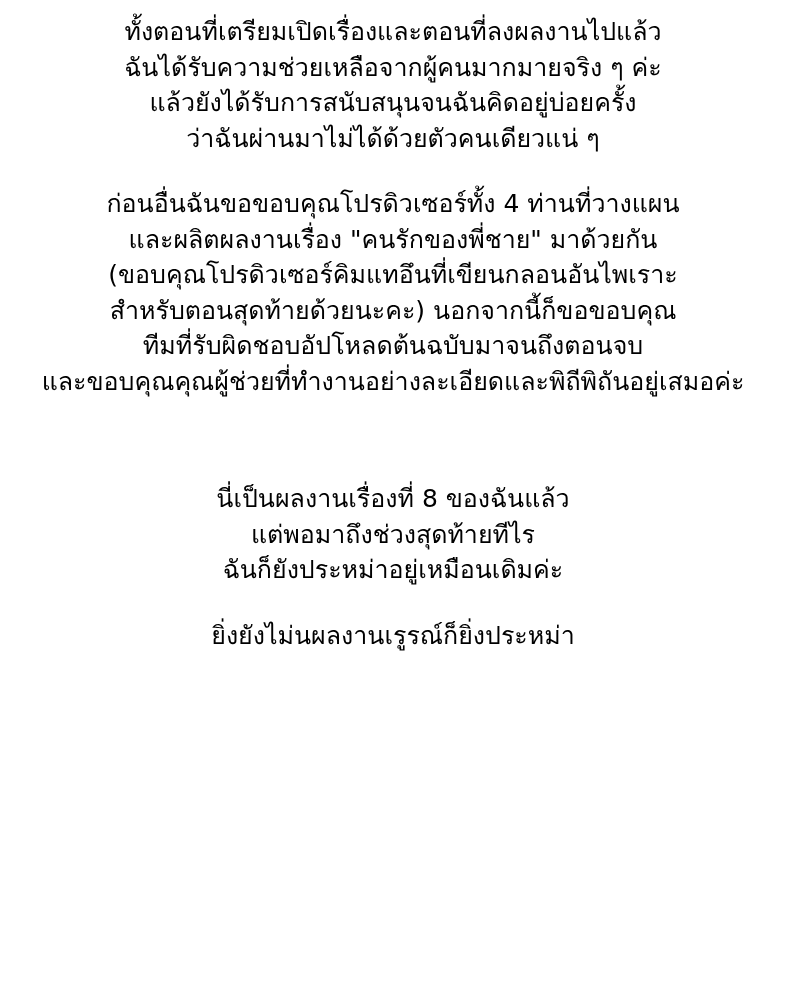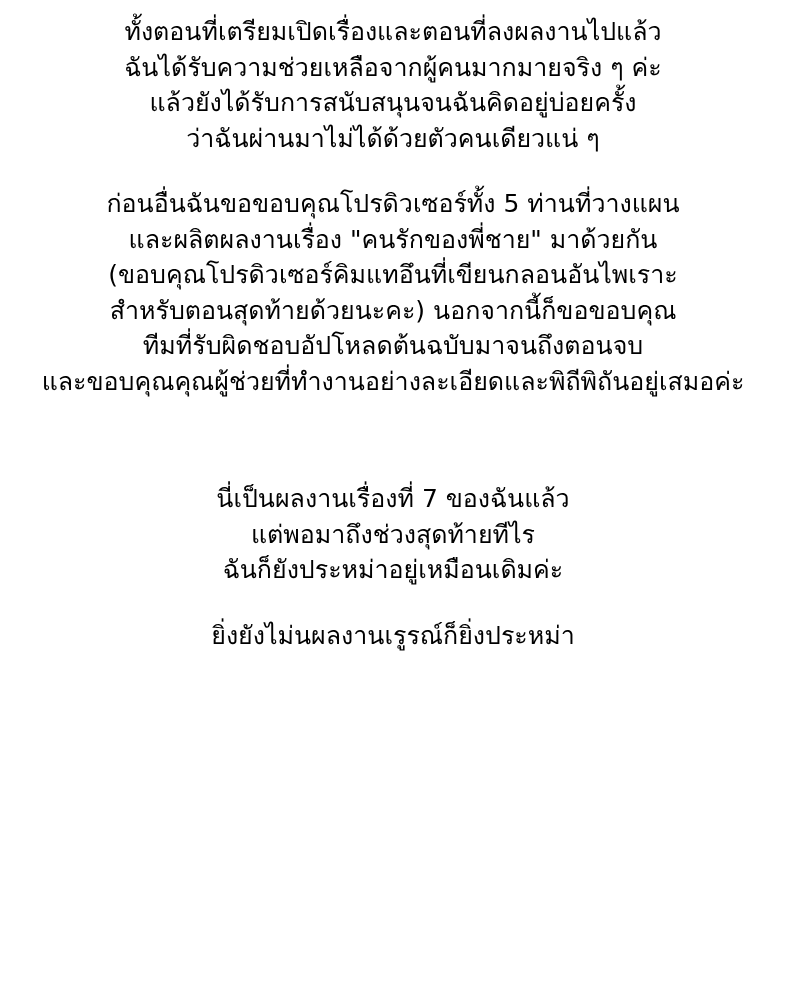--- a/index.html
+++ b/index.html
@@ -45,32 +45,32 @@
 <body style="background: rgb(255, 255, 255); color: rgb(0, 0, 0);">
 
 <div class="page">
 
   <div class="para">ทั้งตอนที่เตรียมเปิดเรื่องและตอนที่ลงผลงานไปแล้ว
 ฉันได้รับความช่วยเหลือจากผู้คนมากมายจริง ๆ ค่ะ
 แล้วยังได้รับการสนับสนุนจนฉันคิดอยู่บ่อยครั้ง
 ว่าฉันผ่านมาไม่ได้ด้วยตัวคนเดียวแน่ ๆ</div>
   <div class="gap"></div>
 
-  <div class="para">ก่อนอื่นฉันขอขอบคุณโปรดิวเซอร์ทั้ง 5 ท่านที่วางแผน
+  <div class="para">ก่อนอื่นฉันขอขอบคุณโปรดิวเซอร์ทั้ง 4 ท่านที่วางแผน
 และผลิตผลงานเรื่อง "คนรักของพี่ชาย" มาด้วยกัน
 (ขอบคุณโปรดิวเซอร์คิมแทอึนที่เขียนกลอนอันไพเราะ
 สำหรับตอนสุดท้ายด้วยนะคะ) นอกจากนี้ก็ขอขอบคุณ
 ทีมที่รับผิดชอบอัปโหลดต้นฉบับมาจนถึงตอนจบ
 และขอบคุณคุณผู้ช่วยที่ทำงานอย่างละเอียดและพิถีพิถันอยู่เสมอค่ะ</div>
   <div class="gap"></div>
 
   <div class="gap"></div>
 
   <div class="gap small"></div>
 
-  <div class="para">นี่เป็นผลงานเรื่องที่ 7 ของฉันแล้ว
+  <div class="para">นี่เป็นผลงานเรื่องที่ 8 ของฉันแล้ว
 แต่พอมาถึงช่วงสุดท้ายทีไร
 ฉันก็ยังประหม่าอยู่เหมือนเดิมค่ะ</div>
   <div class="gap"></div>
 
   <div class="para">ยิ่งยังไม่นผลงานเรูรณ์ก็ยิ่งประหม่า</div>
 
 </div>
 
 </body></html>

